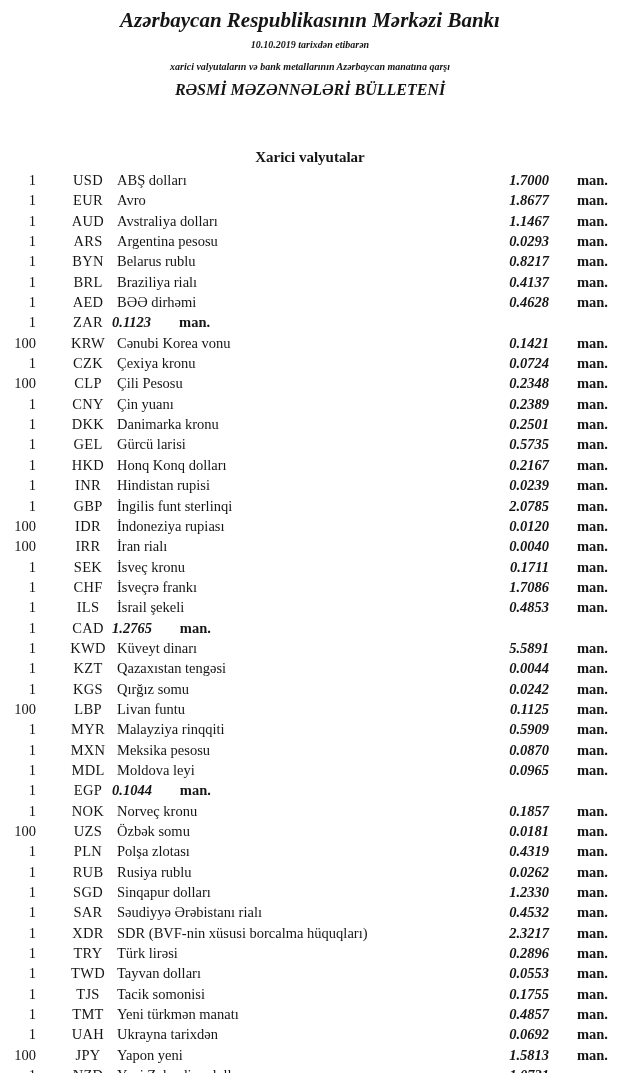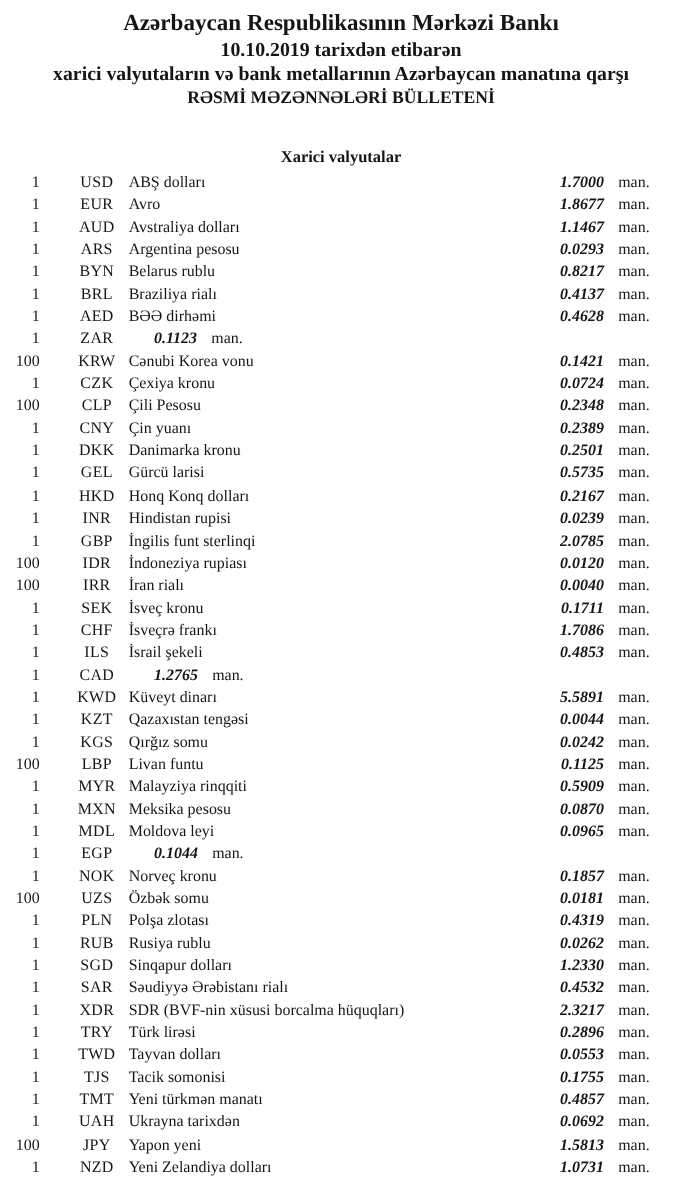--- a/index.html
+++ b/index.html
@@ -13,39 +13,39 @@
     overflow: hidden;
     font-family: "Liberation Serif", serif;
     color: #151515;
   }
   .page {
     width: 620px;
     height: 1073px;
     box-sizing: border-box;
     padding-top: 6px;
   }
-  header { text-align: center; }
+  header { text-align: center; font-style: italic; }
   .title {
     font-size: 21px;
     font-weight: bold;
     line-height: 28px;
     margin: 0;
   }
   .hline {
-    font-size: 18px;
+    font-size: 10px;
     font-weight: bold;
     line-height: 22px;
   }
   .bulletin-title {
     font-size: 16px;
     font-weight: bold;
     line-height: 23px;
   }
   .section-title {
-    margin-top: 31px;
+    margin-top: 45px;
     text-align: center;
     font-size: 15px;
     font-weight: bold;
     line-height: 22px;
   }
   .rates {
     margin-top: 2px;
   }
   .row {
     display: flex;
@@ -73,27 +73,27 @@
     flex: 1 1 auto;
     text-align: left;
     padding-left: 5px;
     overflow: hidden;
   }
   .row .rate {
     flex: 0 0 auto;
     text-align: right;
     font-weight: bold;
     font-style: italic;
-    margin-left: 28px;
   }
   .row .unit {
     width: 46px;
     flex: 0 0 auto;
     margin-left: 13px;
-    text-align: left;
+    text-align: right;
+    font-weight: bold;
   }
 </style>
 </head>
 <body>
 
 <div class="page">
   <header>
     <div class="title">Azərbaycan Respublikasının Mərkəzi Bankı</div>
     <div class="hline">10.10.2019 tarixdən etibarən</div>
     <div class="hline">xarici valyutaların və bank metallarının Azərbaycan manatına qarşı</div>

